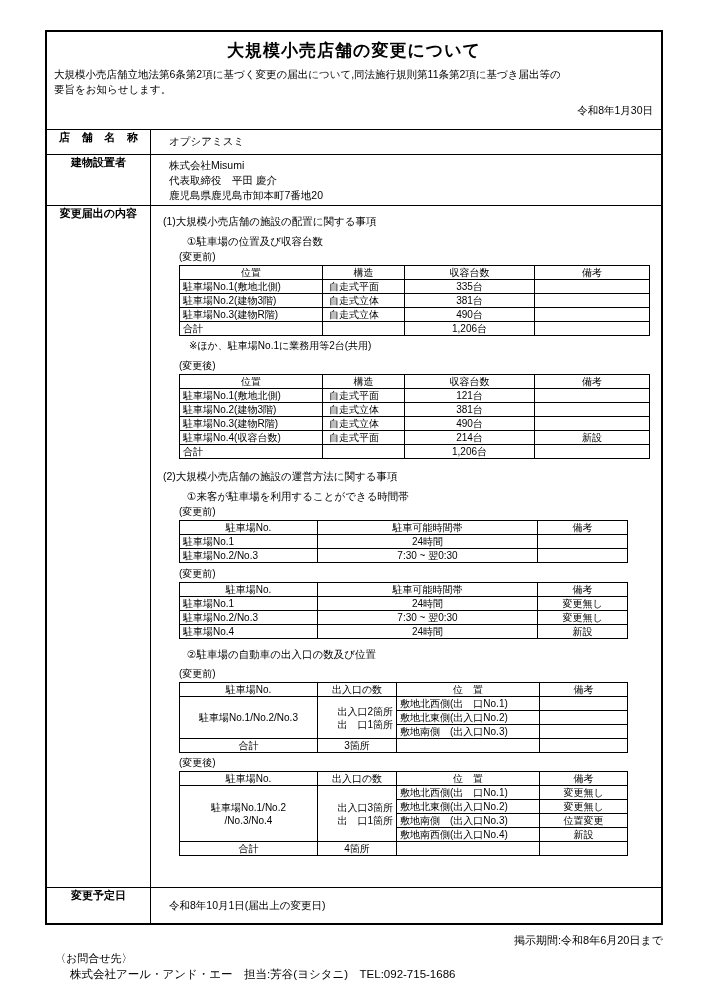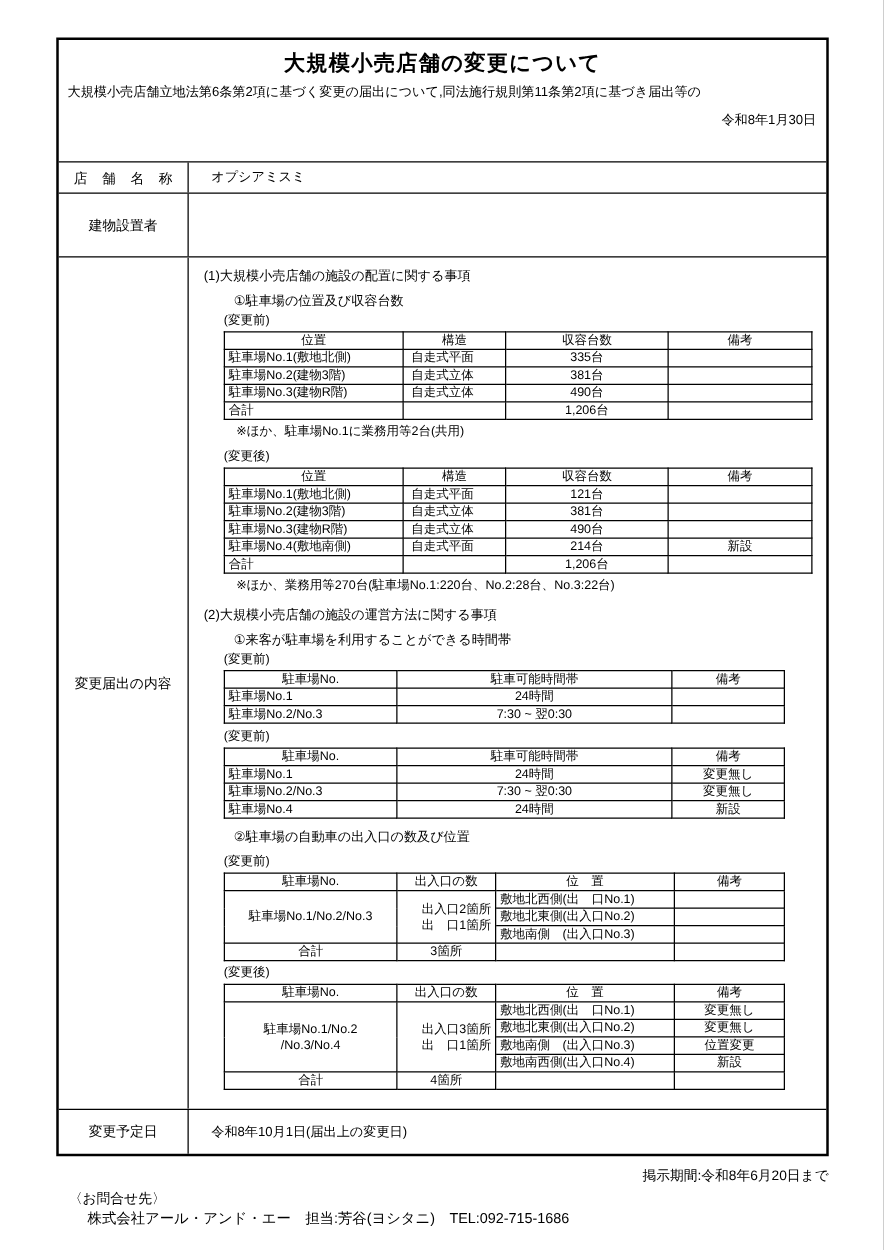--- a/index.html
+++ b/index.html
@@ -15,22 +15,23 @@
   }
   
   .doc-header { height:97px; flex:none; }
   .doc-title { text-align:center; font-size:17px; font-weight:bold; margin-top:7px; letter-spacing:1px; }
   .doc-intro { font-size:10.5px; line-height:15px; margin:5px 7px 0 7px; }
   .doc-date { text-align:right; font-size:10.5px; margin-top:7px; padding-right:8px; }
   
   .info-row { display:flex; border-top:1px solid #000; flex:none; }
   .label-col {
     width:104px; flex:none; border-right:1px solid #000;
-    display:flex; align-items:center; justify-content:center;
+    display:flex; align-items:flex-start; justify-content:center;
     font-size:11px;
+    font-weight:bold;
   }
   .label-justify { display:block; width:100%; padding:0 12px; text-align:justify; text-align-last:justify; }
   .value-col { flex:1; display:flex; flex-direction:column; justify-content:center; padding-left:18px; font-size:10.5px; }
   .row-name { height:25px; }
   .row-addr { height:25px; }
   .row-owner { height:51px; }
   .row-owner .value-col div { line-height:15px; }
   .row-content { flex:1; overflow:hidden; }
   .row-content .value-col { justify-content:flex-start; padding-left:0; }
   .row-sched { height:36px; }
@@ -66,34 +67,40 @@
 </head>
 <body>
 
 <div class="page">
   <div class="doc-box">
 
     <div class="doc-header">
       <div class="doc-title">大規模小売店舗の変更について</div>
       <div class="doc-intro">
         <div>大規模小売店舗立地法第6条第2項に基づく変更の届出について,同法施行規則第11条第2項に基づき届出等の</div>
+        <div>要旨をお知らせします。</div>
       </div>
       <div class="doc-date">令和8年1月30日</div>
     </div>
 
     <div class="info-row row-name">
       <div class="label-col">
         <span class="label-justify">店 舗 名 称</span>
       </div>
       <div class="value-col">オプシアミスミ</div>
     </div>
 
 
     <div class="info-row row-owner">
       <div class="label-col">建物設置者</div>
+      <div class="value-col">
+        <div>株式会社Misumi</div>
+        <div>代表取締役　平田 慶介</div>
+        <div>鹿児島県鹿児島市卸本町7番地20</div>
+      </div>
     </div>
 
     <div class="info-row row-content">
       <div class="label-col">変更届出の内容</div>
       <div class="value-col">
 
         <div class="sec-title mt8">(1)大規模小売店舗の施設の配置に関する事項</div>
         <div class="sub-title mt6">①駐車場の位置及び収容台数</div>
 
         <div class="state-label mt2">(変更前)</div>
@@ -166,34 +173,33 @@
             <td class="c">381台</td>
             <td class="c"></td>
           </tr>
           <tr>
             <td class="l">駐車場No.3(建物R階)</td>
             <td class="l pl6">自走式立体</td>
             <td class="c">490台</td>
             <td class="c"></td>
           </tr>
           <tr>
-            <td class="l">駐車場No.4(敷地南側)</td>
+            <td class="l">駐車場No.4(収容台数)</td>
             <td class="l pl6">自走式平面</td>
             <td class="c">214台</td>
             <td class="c">新設</td>
           </tr>
           <tr>
             <td class="l">合計</td>
             <td class="l pl6"></td>
             <td class="c">1,206台</td>
             <td class="c"></td>
           </tr>
         </tbody>
           </table>
-        <div class="note mt3">※ほか、業務用等270台(駐車場No.1:220台、No.2:28台、No.3:22台)</div>
 
         <div class="sec-title mt10">(2)大規模小売店舗の施設の運営方法に関する事項</div>
         <div class="sub-title mt6">①来客が駐車場を利用することができる時間帯</div>
 
         <div class="state-label mt2">(変更前)</div>
         <table class="tbl hours-tbl">
           <colgroup>
               <col>
               <col>
               <col>

